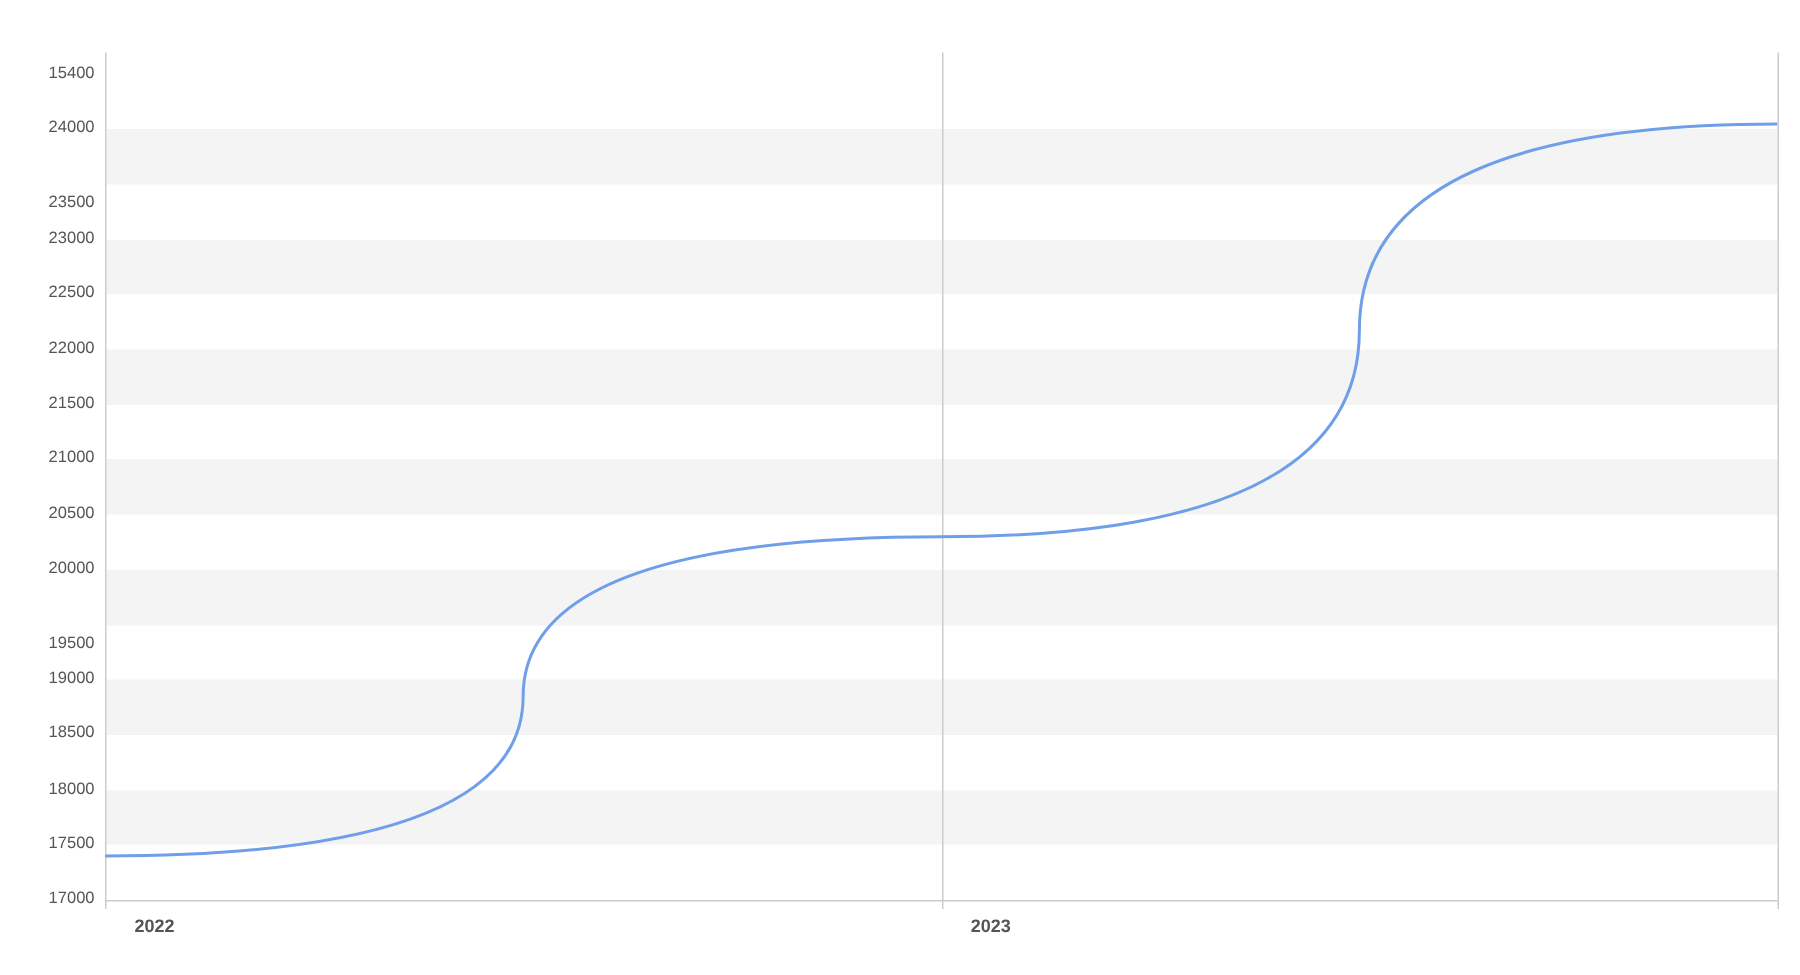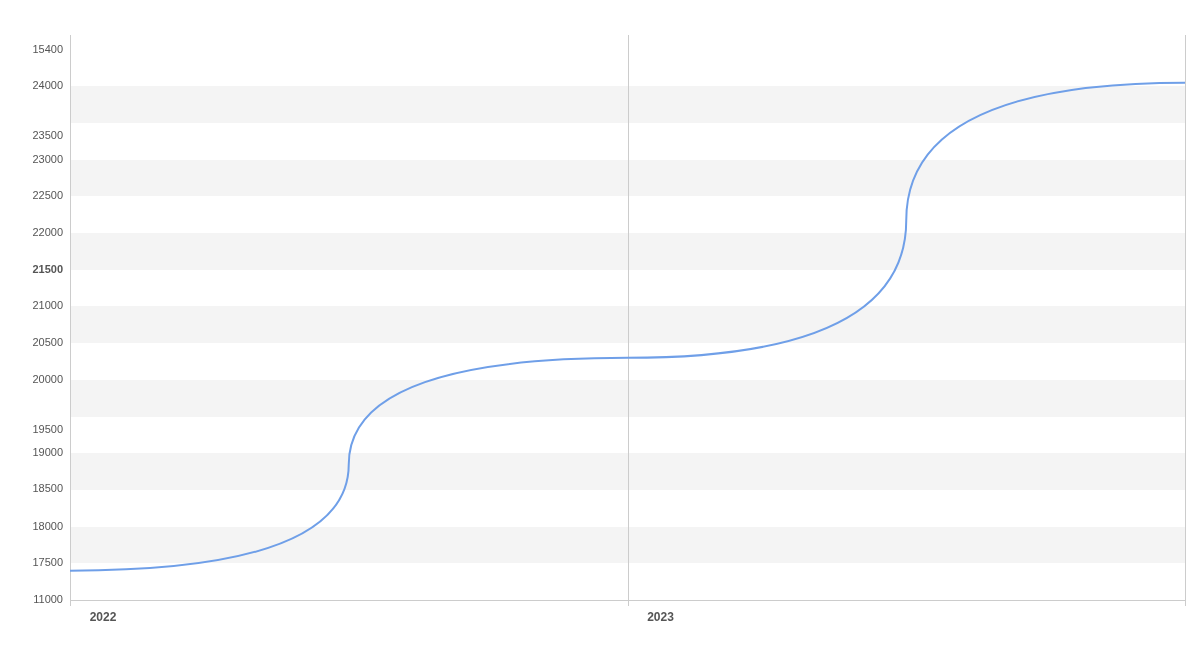--- a/index.html
+++ b/index.html
@@ -68,30 +68,30 @@
 
 <div class="chart-wrap">
   <div class="plot" id="plot" style="left: 70px; top: 35px; width: 1115px; height: 565px;">
       <div class="gridband" style="top: 491.623px; height: 36.6883px;"></div>
       <div class="gridband" style="top: 418.247px; height: 36.6883px;"></div>
       <div class="gridband" style="top: 344.87px; height: 36.6883px;"></div>
       <div class="gridband" style="top: 271.494px; height: 36.6883px;"></div>
       <div class="gridband" style="top: 198.117px; height: 36.6883px;"></div>
       <div class="gridband" style="top: 124.74px; height: 36.6883px;"></div>
       <div class="gridband" style="top: 51.3636px; height: 36.6883px;"></div>
-      <div class="y-label" style="left: -55px; width: 48px; top: 558px;">11000</div>
+      <div class="y-label" style="left: -55px; width: 48px; top: 558px;">17000</div>
       <div class="y-label" style="left: -55px; width: 48px; top: 521.312px;">17500</div>
       <div class="y-label" style="left: -55px; width: 48px; top: 484.623px;">18000</div>
       <div class="y-label" style="left: -55px; width: 48px; top: 447px; text-align: right;">18500</div>
       <div class="y-label" style="left: -55px; width: 48px; top: 411.247px;">19000</div>
       <div class="y-label" style="left: -55px; width: 48px; top: 374.558px; margin-top: 13px;">19500</div>
       <div class="y-label" style="left: -55px; width: 48px; top: 337.87px;">20000</div>
       <div class="y-label" style="left: -55px; width: 48px; top: 301.182px;">20500</div>
       <div class="y-label" style="left: -55px; width: 48px; top: 264.494px;">21000</div>
-      <div class="y-label" style="left: -55px; width: 48px; top: 227.805px; font-weight: bold;">21500</div>
+      <div class="y-label" style="left: -55px; width: 48px; top: 227.805px;">21500</div>
       <div class="y-label" style="left: -55px; width: 48px; top: 191.117px; text-align: right;">22000</div>
       <div class="y-label" style="left: -55px; width: 48px; top: 154.429px;">22500</div>
       <div class="y-label" style="left: -55px; width: 48px; top: 117.74px;">23000</div>
       <div class="y-label" style="left: -55px; width: 48px; top: 81.0519px; margin-top: 13px;">23500</div>
       <div class="y-label" style="left: -55px; width: 48px; top: 44.3636px;">24000</div>
       <div class="y-label" style="left: -55px; width: 48px; top: 7.67532px;">15400</div>
       <div class="axis-line" style="left: 0px; top: 565px; width: 1115px; height: 1px;"></div>
       <div class="v-tick" style="left: 0px; top: 0px; height: 571px;"></div>
       <div class="x-label" style="left: 0px; top: 575px;">2022</div>
       <div class="v-tick" style="left: 557.5px; top: 0px; height: 571px;"></div>

